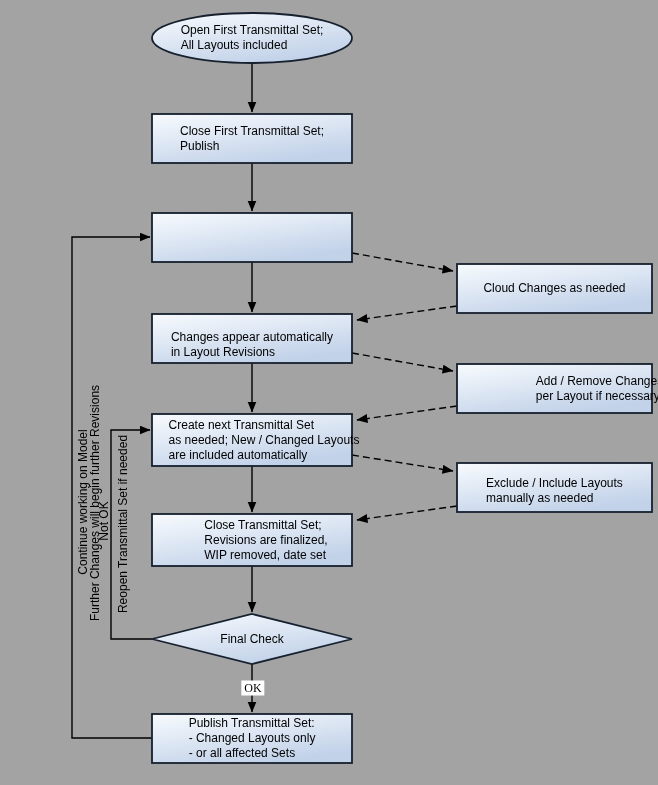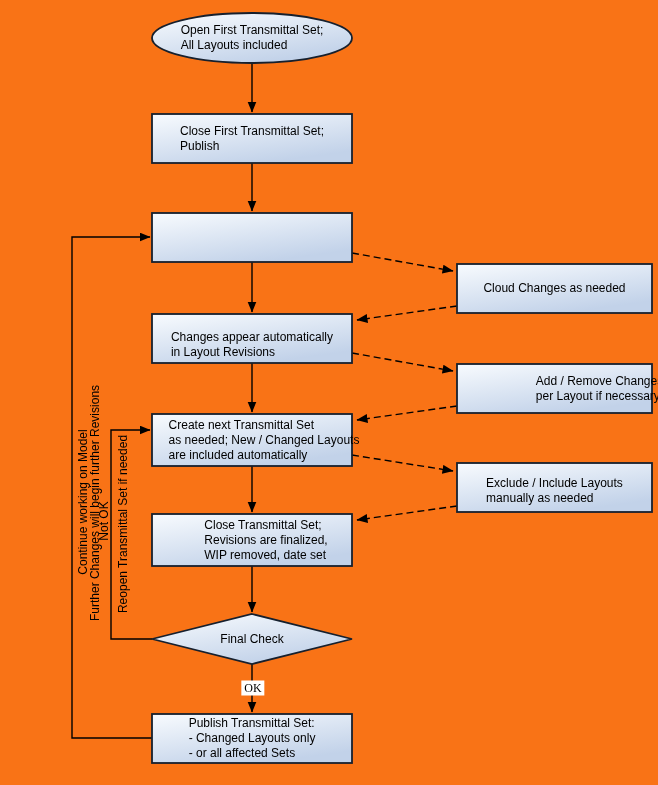--- a/index.html
+++ b/index.html
@@ -1,19 +1,19 @@
 <!DOCTYPE html>
 <html><head>
 <meta charset="utf-8">
 <style>
   html,body{margin:0;padding:0;background:#ffffff;}
   #canvas{
     position:relative;
     width:658px;height:785px;
-    background:#f97316;
+    background:#a3a3a3;
     font-family:"Liberation Sans", sans-serif;
     color:#000;
     overflow:hidden;
   }
   #wires{position:absolute;left:0;top:0;}
   .node-text{
     position:absolute;
     display:flex;align-items:center;justify-content:center;
     font-size:12px;line-height:15px;
     pointer-events:none;

